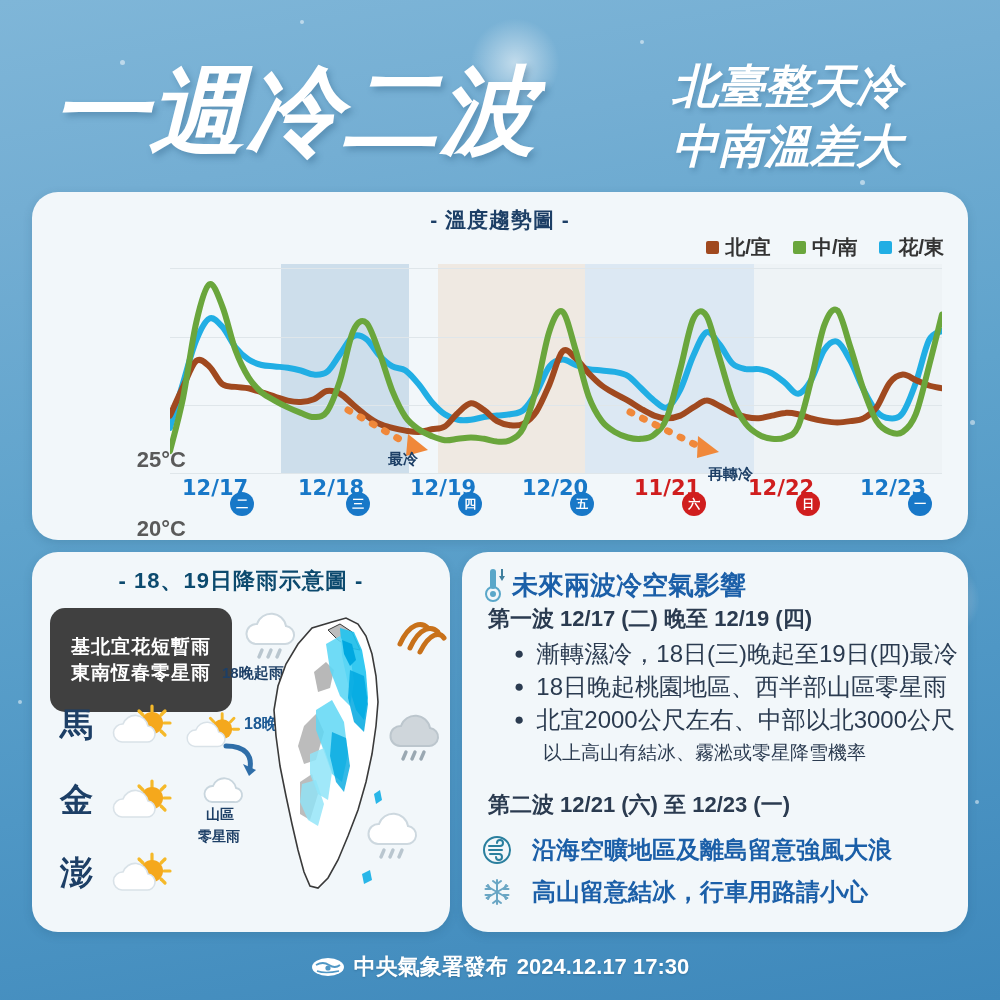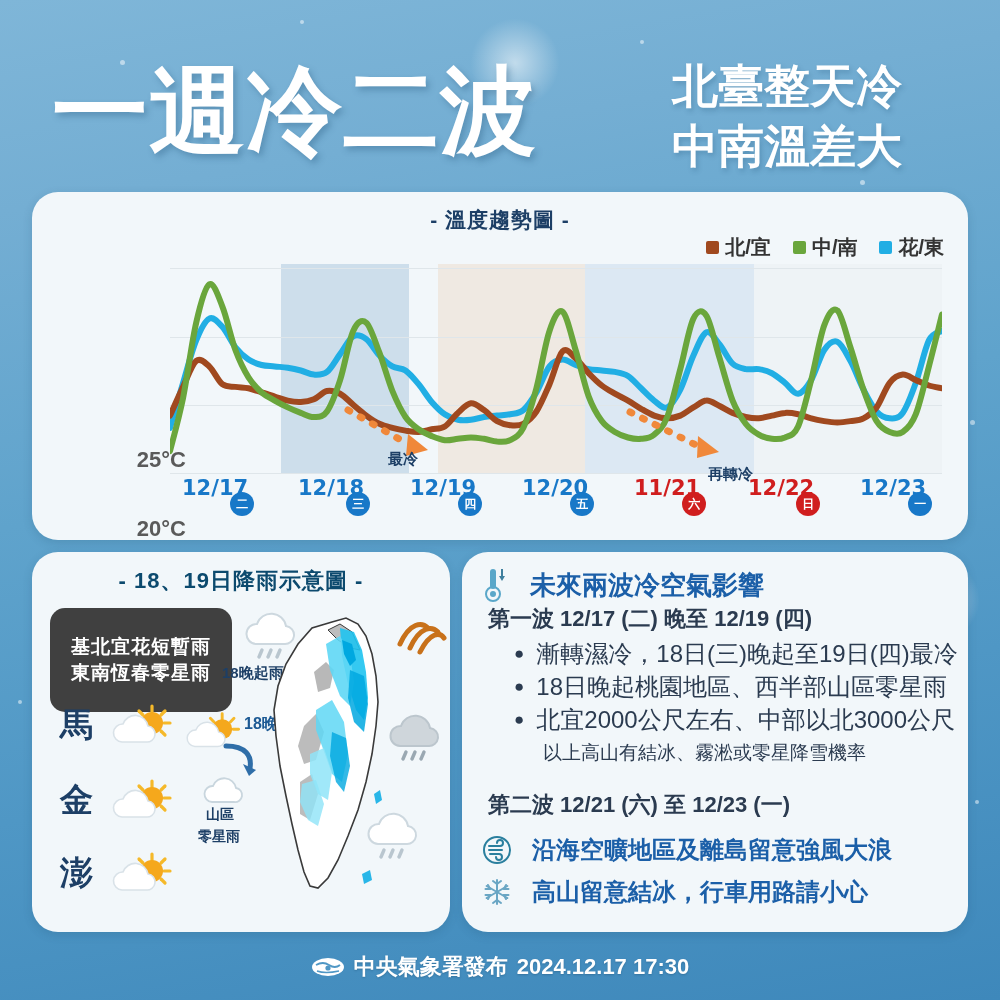--- a/index.html
+++ b/index.html
@@ -8,21 +8,21 @@
     font-family: "Liberation Sans", sans-serif;
     overflow: hidden;
     background: linear-gradient(170deg, #7fb6d8 0%, #74aed3 18%, #5fa3cc 45%, #4f97c5 70%, #3e88bb 100%);
     position: relative;
   }
   .snow { position: absolute; border-radius: 50%; background: rgba(255,255,255,0.5); pointer-events: none; }
   .glow { position: absolute; border-radius: 50%; pointer-events: none;
           background: radial-gradient(circle, rgba(255,255,255,0.55) 0%, rgba(255,255,255,0) 70%); }
 
   
-  .header { position: absolute; top: 22px; left: 0; width: 1000px; height: 155px; }
+  .header { position: absolute; top: 22px; left: 0; width: 1000px; height: 155px; font-style: italic; }
   .hl-title {
     position: absolute; left: 52px; top: 26px;
     font-size: 96px; font-weight: bold; color: #ffffff; letter-spacing: 1px;
     text-shadow: 3px 4px 6px rgba(40,90,125,0.35);
     font-family: "DejaVu Sans", sans-serif;
     white-space: nowrap;
   }
   .hl-sub { position: absolute; left: 672px; top: 34px; width: 300px; }
   .hl-sub div {
     font-size: 46px; font-weight: bold; color: #ffffff; line-height: 60px;
@@ -67,21 +67,21 @@
                font-size: 22px; font-weight: bold; color: #0c4a6e; letter-spacing: 1px; }
   .badge { position: absolute; left: 18px; top: 56px; width: 182px; padding: 26px 8px;
            background: #404040; border-radius: 15px; text-align: center; }
   .badge div { font-size: 19px; font-weight: bold; color: #ffffff; line-height: 26px; letter-spacing: 1px; }
   .isl-row { position: absolute; left: 28px; display: flex; align-items: center; gap: 8px; }
   .isl-label { font-size: 33px; font-weight: bold; color: #1d3f66; width: 42px; }
   .small-lab { position: absolute; font-size: 14px; font-weight: bold; color: #1d3f66; white-space: nowrap; }
   .small-lab.blue { color: #1d5a94; }
 
   
-  .info-head { position: absolute; left: 20px; top: 14px; display: flex; align-items: center; gap: 22px; }
+  .info-head { position: absolute; left: 20px; top: 14px; display: flex; align-items: center; gap: 4px; }
   .info-head .t { font-size: 26px; font-weight: bold; color: #1b5fa8; }
   .wave-h { position: absolute; font-size: 22px; font-weight: bold; color: #2b3b50; white-space: nowrap; }
   .bullets { position: absolute; left: 52px; width: 450px; }
   .bullet { display: flex; gap: 12px; margin-bottom: 5px; }
   .bullet .dot { color: #2b3b50; font-size: 17px; line-height: 28px; }
   .bullet .tx { font-size: 24px; color: #2b3b50; line-height: 28px; }
   .warn { position: absolute; left: 20px; display: flex; align-items: center; gap: 20px; }
   .warn .tx { font-size: 24px; font-weight: bold; color: #1b5fa8; }
 
   

